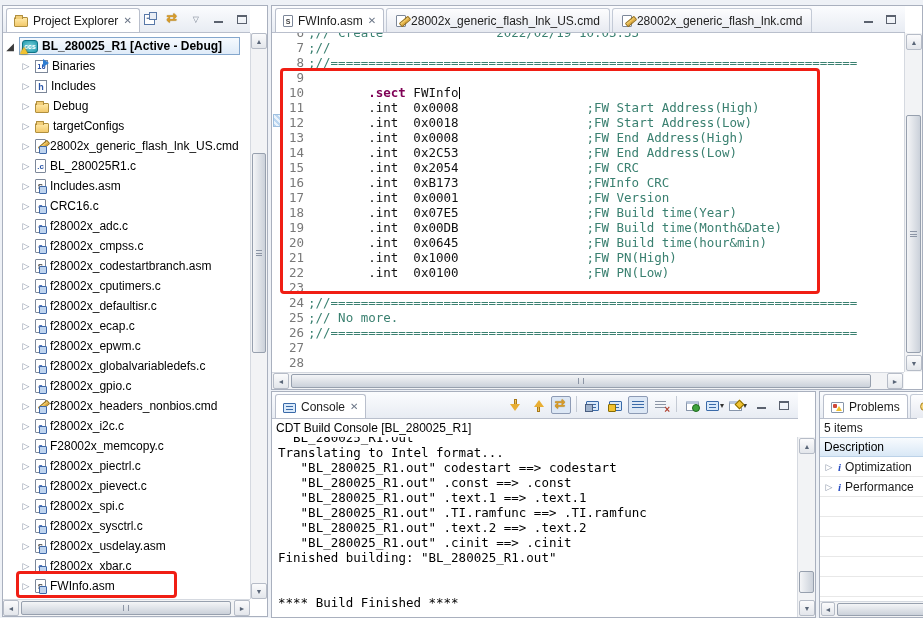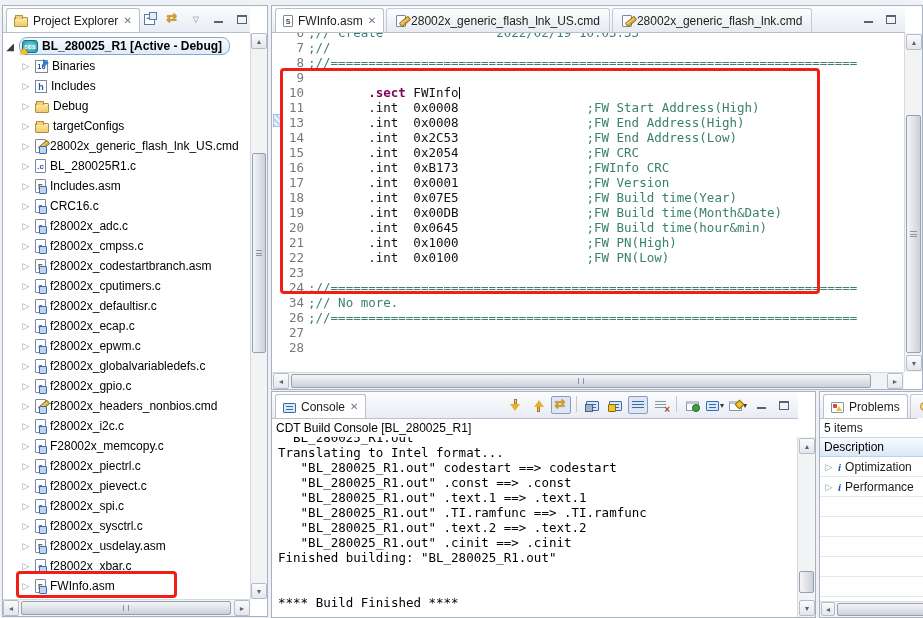--- a/index.html
+++ b/index.html
@@ -109,22 +109,22 @@
 
   
   #pe { left:2px; top:5px; width:266px; height:612px; }
   #pe-body { position:absolute; left:0; right:0; top:27px; bottom:0; background:#fff; overflow:hidden; }
   .tree { position:absolute; left:0; top:3px; right:17px; bottom:17px; overflow:hidden; }
   .trow { height:20px; display:flex; align-items:center; gap:4px; padding-left:18px; white-space:nowrap; }
   .trow.root { padding-left:2px; }
   .texp { width:10px; color:#8C96A8; font-size:9px; flex:none; text-align:center; }
   .texp.open { color:#3a3a3a; font-size:10px; }
   .tlbl { color:#000; }
-  .root-sel { display:flex; align-items:center; gap:4px; padding:1px 7px 1px 2px;
-              background:linear-gradient(#F6FAFE,#DFEBF8); border:1px solid #84A7CD; border-radius:8px; font-weight:bold; }
+  .root-sel { display:flex; align-items:center; gap:4px; padding:1px 17px 1px 2px;
+              background:linear-gradient(#F6FAFE,#DFEBF8); border:1px solid #84A7CD; border-radius:0; font-weight:bold; }
 
   
   #ed { left:271px; top:5px; width:652px; height:385px; }
   #ed-code { position:absolute; left:0; right:18px; top:27px; bottom:17px; background:#fff; overflow:hidden; }
   .codelines { position:relative; margin-top:-8px; font:12.5px/15px "DejaVu Sans Mono",monospace; }
   .cl { height:15px; position:relative; white-space:pre; }
   .ln { display:inline-block; width:18px; margin-left:14px; margin-right:4px; text-align:right; color:#787878; }
   .kw { color:#7F0055; font-weight:bold; white-space:pre; }
   .cd { color:#111; white-space:pre; }
   .cm { color:#3A8070; white-space:pre; }
@@ -373,33 +373,34 @@
     </div>
 
     <div id="ed-code">
       <div class="codelines">
         <div class="cl"><span class="ln">6</span><span class="cm">;// Create               2022/02/19 10:03:33</span></div>
         <div class="cl"><span class="ln">7</span><span class="cm">;//</span></div>
         <div class="cl"><span class="ln">8</span><span class="cm">;//======================================================================</span></div>
         <div class="cl"><span class="ln">9</span></div>
         <div class="cl"><span class="hl"></span><span class="ln">10</span><span class="kw">        .sect</span><span class="cd"> FWInfo</span><span class="caret"></span></div>
         <div class="cl"><span class="ln">11</span><span class="cd">        .int  0x0008                 </span><span class="cm">;FW Start Address(High)</span></div>
+        <div class="cl"><span class="ln">12</span><span class="cd">        .int  0x0018                 </span><span class="cm">;FW Start Address(Low)</span></div>
         <div class="cl"><span class="ln">13</span><span class="cd">        .int  0x0008                 </span><span class="cm">;FW End Address(High)</span></div>
         <div class="cl"><span class="ln">14</span><span class="cd">        .int  0x2C53                 </span><span class="cm">;FW End Address(Low)</span></div>
         <div class="cl"><span class="ln">15</span><span class="cd">        .int  0x2054                 </span><span class="cm">;FW CRC</span></div>
         <div class="cl"><span class="ln">16</span><span class="cd">        .int  0xB173                 </span><span class="cm">;FWInfo CRC</span></div>
         <div class="cl"><span class="ln">17</span><span class="cd">        .int  0x0001                 </span><span class="cm">;FW Version</span></div>
         <div class="cl"><span class="ln">18</span><span class="cd">        .int  0x07E5                 </span><span class="cm">;FW Build time(Year)</span></div>
         <div class="cl"><span class="ln">19</span><span class="cd">        .int  0x00DB                 </span><span class="cm">;FW Build time(Month&amp;Date)</span></div>
         <div class="cl"><span class="ln">20</span><span class="cd">        .int  0x0645                 </span><span class="cm">;FW Build time(hour&amp;min)</span></div>
         <div class="cl"><span class="ln">21</span><span class="cd">        .int  0x1000                 </span><span class="cm">;FW PN(High)</span></div>
         <div class="cl"><span class="ln">22</span><span class="cd">        .int  0x0100                 </span><span class="cm">;FW PN(Low)</span></div>
         <div class="cl"><span class="ln">23</span></div>
         <div class="cl"><span class="ln">24</span><span class="cm">;//======================================================================</span></div>
-        <div class="cl"><span class="ln">34</span><span class="cm">;// No more.</span></div>
+        <div class="cl"><span class="ln">25</span><span class="cm">;// No more.</span></div>
         <div class="cl"><span class="ln">26</span><span class="cm">;//======================================================================</span></div>
         <div class="cl"><span class="ln">27</span></div>
         <div class="cl"><span class="ln">28</span></div>
       </div>
       <div class="ruler-marker"></div>
     </div>
 
     <div class="sb-v" style="right:0; top:27px; bottom:17px; width:18px;">
       <span class="sb-btn" style="top:1px; left:1px;">▲</span>
       <span class="sb-btn" style="bottom:1px; left:1px;">▼</span>

